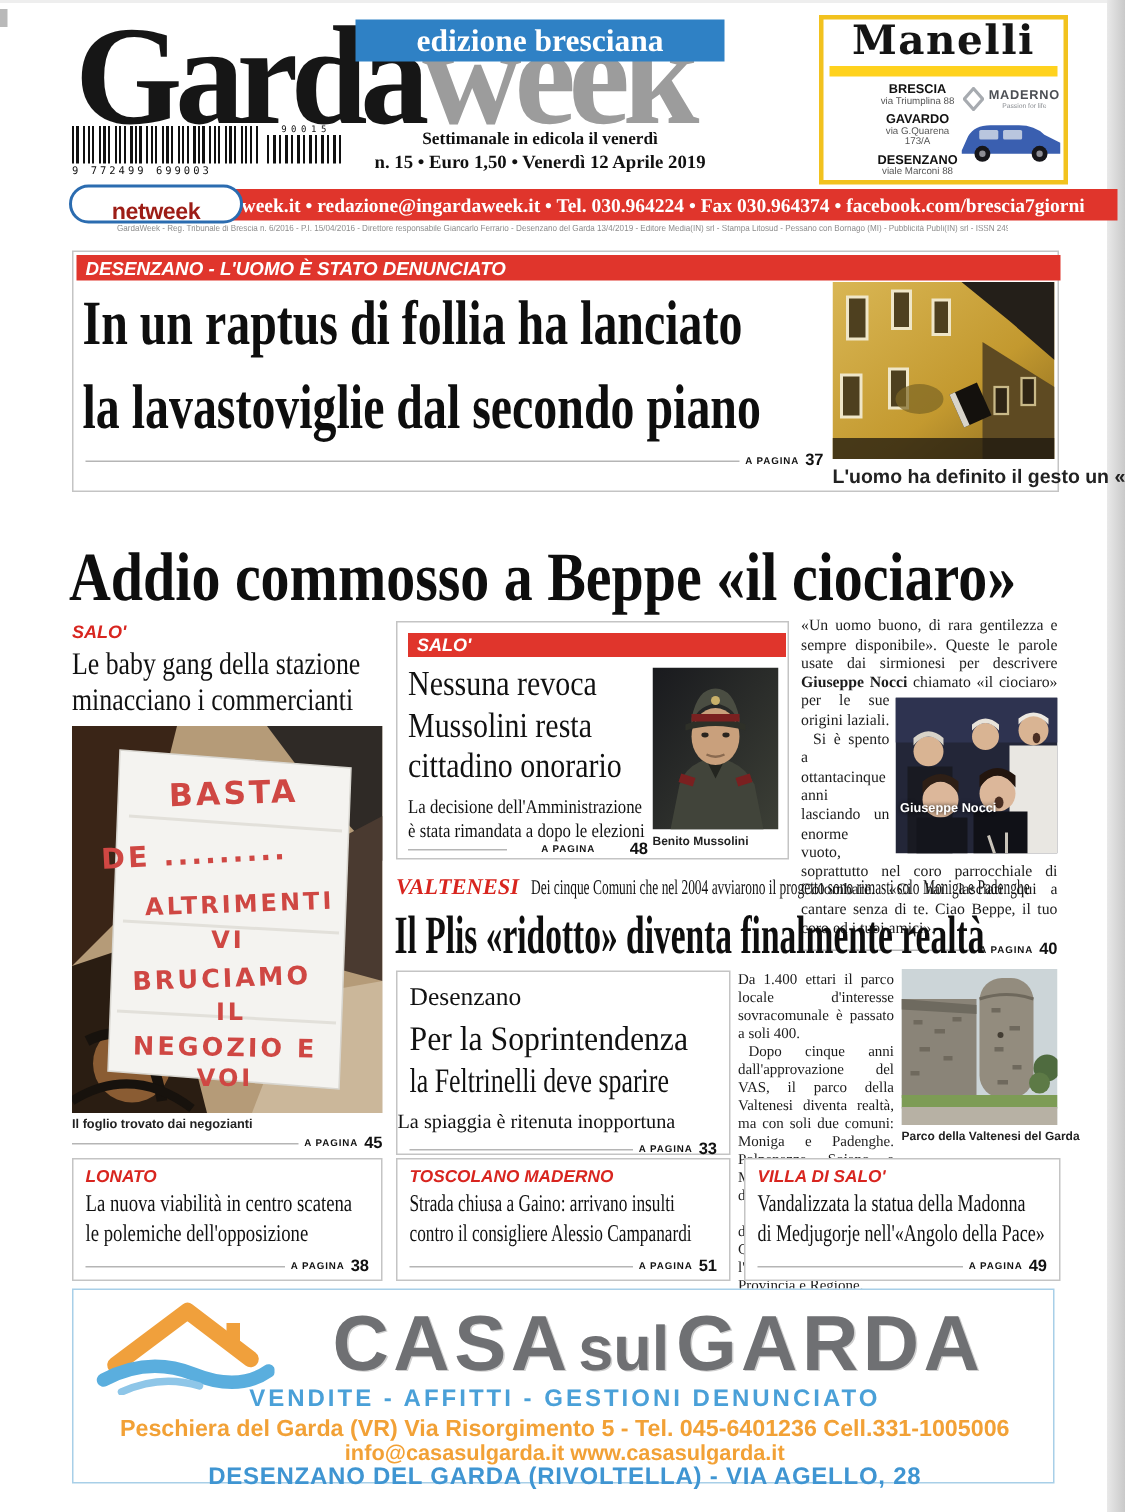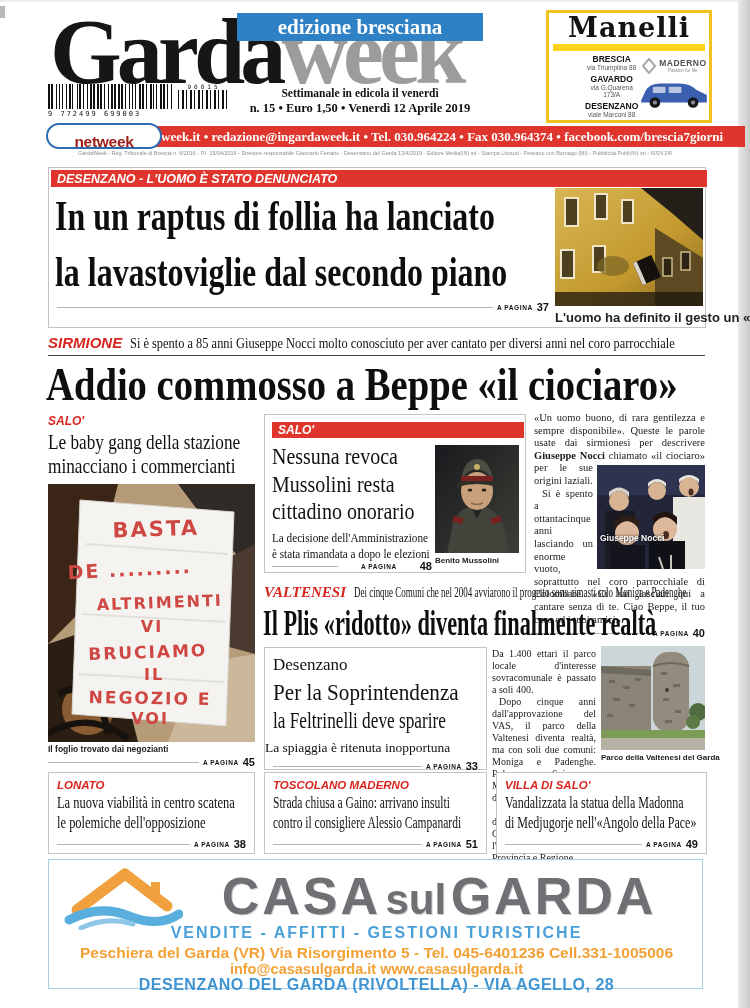--- a/index.html
+++ b/index.html
@@ -136,24 +136,20 @@
       <ellipse cx="58" cy="78" rx="16" ry="10" fill="#7c6524" opacity=".7"></ellipse>
       <g transform="rotate(-24 92 82)">
         <rect x="82" y="70" width="20" height="24" fill="#14110d"></rect>
         <rect x="82" y="70" width="4" height="24" fill="#d8d4c9"></rect>
       </g>
       <rect x="0" y="104" width="148" height="14" fill="#1c170f" opacity=".75"></rect>
     </svg>
     <div class="cap abs" style="left:506px;top:142px;width:150px;font-size:13px;white-space:nowrap;">L'uomo ha definito il gesto un «impulso irrefrenabile»</div>
   </div>
 
-  <div class="abs" style="left:48px;top:334px;width:657px;border-bottom:1.5px solid #444;padding-bottom:3px;display:flex;align-items:baseline;gap:8px;">
-    <span class="kick" style="font-size:15px;">SIRMIONE</span>
-    <span class="cond serif" style="font-size:15.5px;transform:scaleX(.8);">Si è spento a 85 anni Giuseppe Nocci molto conosciuto per aver cantato per diversi anni nel coro parrocchiale</span>
-  </div>
   <div class="abs" style="left:46px;top:357px;width:660px;">
     <span class="cond hl serif" style="font-size:46px;transform:scaleX(.84);">Addio commosso a Beppe «il ciociaro»</span>
   </div>
 
   <div class="abs" style="left:48px;top:414px;width:207px;">
     <div class="kick" style="font-size:12px;">SALO'</div>
     <div style="margin-top:2px;">
       <span class="cond serif" style="font-size:21px;transform:scaleX(.82);line-height:1.15;">Le baby gang della stazione</span>
       <span class="cond serif" style="font-size:21px;transform:scaleX(.82);line-height:1.15;">minacciano i commercianti</span>
     </div>
@@ -372,19 +368,19 @@
       <path d="M6,56 Q36,40 66,52 Q96,64 116,50" stroke="#5aaede" stroke-width="9" fill="none" stroke-linecap="round"></path>
       <path d="M18,64 Q44,52 70,60" stroke="#8ec6e8" stroke-width="5" fill="none" stroke-linecap="round"></path>
     </svg>
     <div class="abs sans" style="left:130px;top:6px;width:520px;text-align:center;color:#6f7073;font-weight:bold;
          white-space:nowrap;text-shadow:1px 1px 0 #cfcfcf;">
       <span style="font-size:52px;letter-spacing:3px;">CASA</span>
       <span style="font-size:42px;">sul</span>
       <span style="font-size:52px;letter-spacing:3px;">GARDA</span>
     </div>
     <div class="abs sans" style="left:0;top:64px;width:655px;text-align:center;color:#4aa0d8;font-weight:bold;
-         font-size:16px;letter-spacing:2px;">VENDITE - AFFITTI - GESTIONI TURISTICHE</div>
+         font-size:16px;letter-spacing:2px;">VENDITE - AFFITTI - GESTIONI DENUNCIATO</div>
     <div class="abs sans" style="left:0;top:84px;width:655px;text-align:center;color:#f2a136;font-weight:bold;font-size:15.5px;">Peschiera del Garda (VR) Via Risorgimento 5 - Tel. 045-6401236   Cell.331-1005006</div>
     <div class="abs sans" style="left:0;top:101px;width:655px;text-align:center;color:#f2a136;font-weight:bold;font-size:14.5px;">info@casasulgarda.it    www.casasulgarda.it</div>
     <div class="abs sans" style="left:0;top:116px;width:655px;text-align:center;color:#3f95d2;font-weight:bold;font-size:16px;letter-spacing:.5px;">DESENZANO DEL GARDA (RIVOLTELLA) - VIA AGELLO, 28</div>
   </div>
 
 </div>
 
 </body></html>

